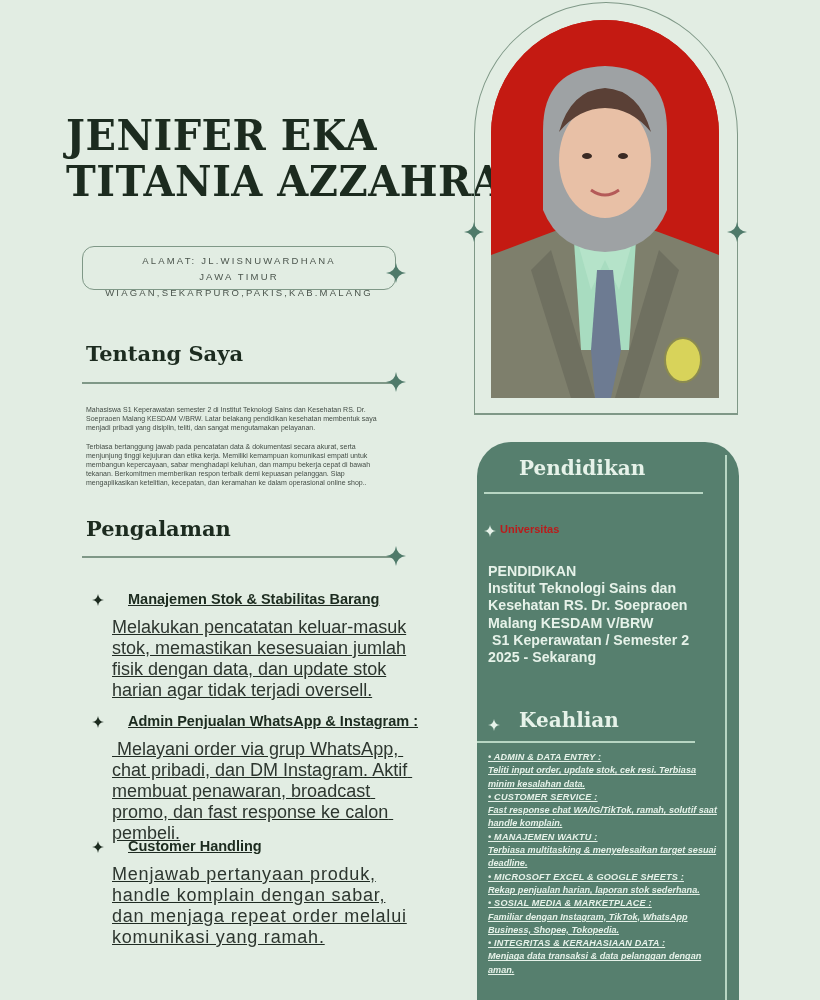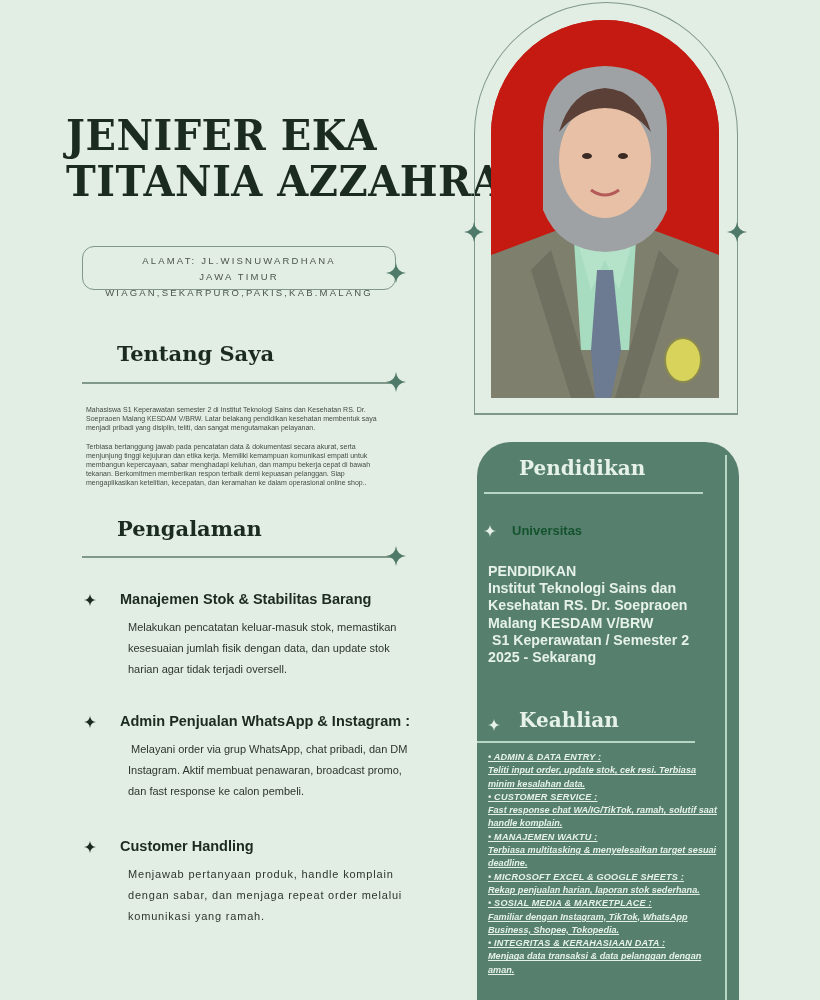--- a/index.html
+++ b/index.html
@@ -6,40 +6,40 @@
   html, body { width: 820px; height: 1000px; overflow: hidden; }
   body { background: #e2ede3; font-family: "Liberation Sans", sans-serif; position: relative; color: #1f2b22; }
 
   .name { position: absolute; left: 66px; top: 114px; font-family: "DejaVu Serif", serif; font-weight: 900; font-size: 40px; line-height: 44px; color: #1c2b1f; letter-spacing: 0.5px; transform: scaleY(1.05); }
   .name div { white-space: nowrap; }
 
   .address { position: absolute; left: 82px; top: 246px; width: 314px; height: 44px; border: 1.5px solid #7f9887; border-radius: 12px; text-align: center; font-size: 9.5px; letter-spacing: 2.2px; line-height: 16px; color: #4b554d; padding-top: 6px; }
   .star { position: absolute; width: 20px; height: 20px; color: #4f7a6a; }
   .star svg { width: 100%; height: 100%; display: block; }
 
-  .sec-title { position: absolute; font-family: "DejaVu Serif", serif; font-weight: 700; color: #1c2b1f; margin-left: 31px; }
+  .sec-title { position: absolute; font-family: "DejaVu Serif", serif; font-weight: 700; color: #1c2b1f; }
   .rule { position: absolute; height: 2px; background: #7f9887; }
 
   .about { position: absolute; left: 86px; top: 405px; width: 300px; font-size: 7px; line-height: 9.2px; color: #444d46; }
   .about p + p { margin-top: 9px; }
 
-  .exp-item { position: absolute; left: 84px; width: 330px; }
+  .exp-item { position: absolute; left: 92px; width: 330px; text-decoration: underline; }
   .exp-bullet { position: absolute; left: 0; top: 0; width: 12px; height: 12px; color: #1c2b1f; }
   .exp-title { margin-left: 36px; font-size: 14.5px; font-weight: 700; color: #1c2b1f; }
-  .exp-desc { margin-left: 44px; margin-top: 10px; font-size: 11px; line-height: 21px; color: #2d362f; }
+  .exp-desc { margin-left: 20px; margin-top: 10px; font-size: 18px; line-height: 21px; color: #2d362f; }
   .exp-desc.spaced { letter-spacing: 0.8px; }
 
   .photo-arch { position: absolute; left: 474px; top: 2px; width: 264px; height: 413px; border: 1.5px solid #7f9887; border-bottom-width: 2.5px; border-radius: 132px 132px 0 0; }
   .photo { position: absolute; left: 491px; top: 20px; width: 228px; height: 378px; border-radius: 114px 114px 0 0; overflow: hidden; background: #c41a12; }
 
   .panel { position: absolute; left: 477px; top: 442px; width: 262px; height: 570px; background: #567f6e; border-radius: 34px 34px 0 0; }
   .panel-line { position: absolute; left: 725px; top: 455px; width: 2px; height: 545px; background: #b7d6c3; }
   .panel-title { position: absolute; font-family: "DejaVu Serif", serif; font-weight: 700; color: #e6f2e9; font-size: 20px; }
   .panel-rule { position: absolute; height: 1.5px; background: #b7d6c3; }
-  .edu-label { position: absolute; left: 512px; top: 523px; font-size: 13px; font-weight: 700; color: #14532d; }
+  .edu-label { position: absolute; left: 500px; top: 523px; font-size: 11px; font-weight: 700; color: #b91c1c; }
   .edu-text { position: absolute; left: 488px; top: 563px; font-size: 14.2px; line-height: 17.2px; font-weight: 700; color: #e6f2e9; white-space: pre; }
   .skills { position: absolute; left: 488px; top: 751px; width: 235px; font-size: 9.1px; line-height: 13.3px; font-style: italic; font-weight: 700; color: #e6f2e9; text-decoration: underline; }
   .skills .head { letter-spacing: 0.2px; }
 </style>
 </head>
 <body>
 
 <div class="name">
   <div>JENIFER EKA</div>
   <div>TITANIA AZZAHRA</div>

